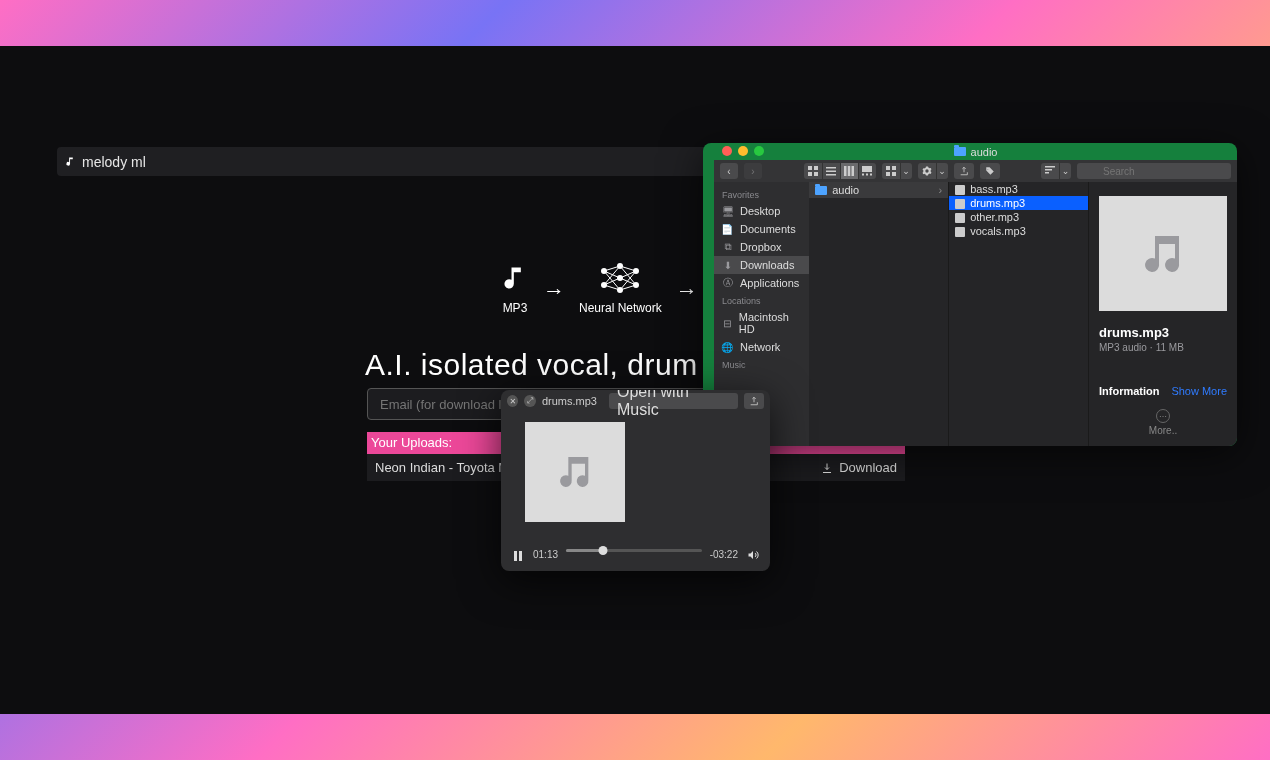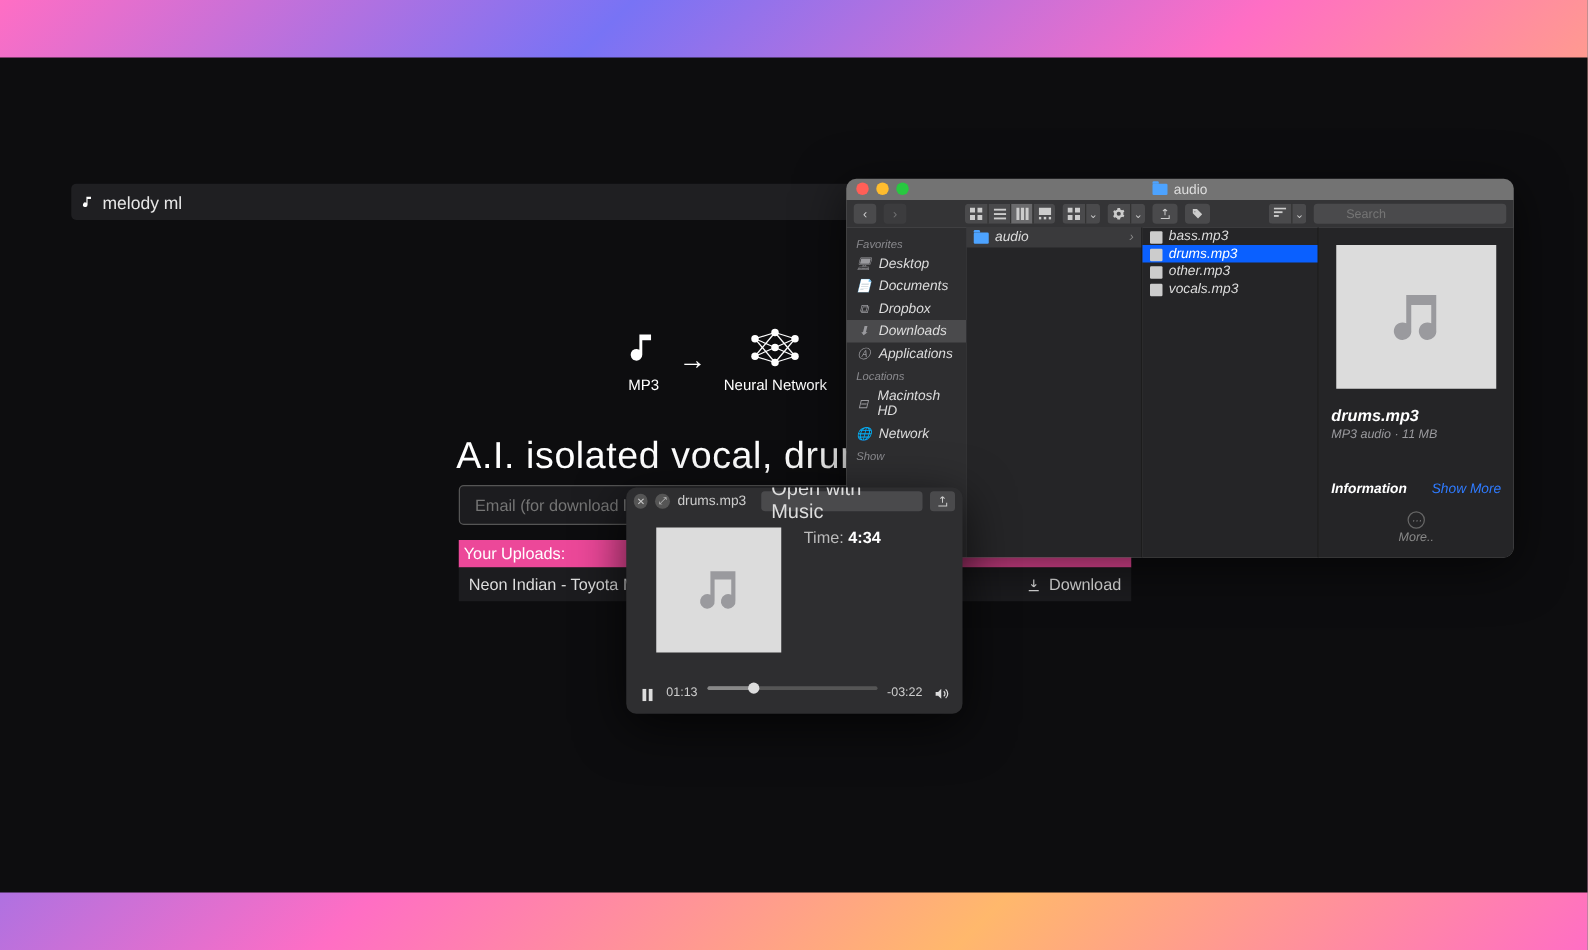--- a/index.html
+++ b/index.html
@@ -42,23 +42,23 @@
   }
   .mm-uploads-row {
     position: absolute; left: 367px; top: 454px; width: 538px; height: 27px;
     background: #1c1c1f; color: #ddd; font-size: 13px; padding: 5px 8px;
     display: flex; justify-content: space-between; align-items: center;
   }
   .dl-link { display: flex; align-items: center; gap: 6px; color: #ddd; }
 
   
   .finder {
-    position: absolute; left: 677px; top: 143px; width: 534px; height: 303px;
-    background: #737373; border-radius: 8px; box-shadow: 0 8px 40px rgba(0,0,0,0.6);
-    overflow: hidden; color: #ddd; font-size: 11px;
+    position: absolute; left: 703px; top: 143px; width: 534px; height: 303px;
+    background: #15803d; border-radius: 8px; box-shadow: 0 8px 40px rgba(0,0,0,0.6);
+    overflow: hidden; color: #ddd; font-size: 11px; padding-left: 11px;
   }
   .titlebar { height: 17px; display: flex; align-items: center; justify-content: center; position: relative; }
   .traffic { position: absolute; left: 8px; top: 3px; display: flex; gap: 6px; }
   .tl { width: 10px; height: 10px; border-radius: 50%; }
   .tl.red { background: #ff5f57; } .tl.yel { background: #febc2e; } .tl.grn { background: #28c840; }
   .title-c { display: flex; align-items: center; gap: 5px; color: #ddd; font-size: 11px; }
   .folder-ic { width: 12px; height: 9px; background: #4da3ff; border-radius: 1px; position: relative; }
   .folder-ic::before { content:''; position:absolute; top:-2px; left:0; width:5px; height:2px; background:#4da3ff; border-radius:1px 1px 0 0; }
   .toolbar { height: 22px; background: #343436; display: flex; align-items: center; padding: 0 6px; gap: 6px; }
   .nav-btn { width: 18px; height: 16px; background: #4a4a4c; border-radius: 3px; display:flex; align-items:center; justify-content:center; color:#ccc; font-size:10px;}
@@ -66,21 +66,21 @@
   .tool-btn { width: 18px; height: 16px; background: #4a4a4c; display:flex; align-items:center; justify-content:center; color:#ccc; font-size:9px; border-left:1px solid #333;}
   .tool-btn:first-child { border-left: none; }
   .tool-btn.active { background: #6a6a6c; }
   .single-btn { width: 20px; height: 16px; background: #4a4a4c; border-radius: 3px; display:flex; align-items:center; justify-content:center; color:#ccc; font-size:10px;}
   .spacer { flex: 1; }
   .search {
     width: 154px; height: 16px; background: #4a4a4c; border-radius: 3px;
     display: flex; align-items: center; padding: 0 6px; gap: 20px; color: #999;
   }
   .search input { flex:1; background: transparent; border: none; color: #ddd; font-size: 10px; outline: none; }
-  .finder-body { display: flex; height: 264px; font-style: italic; }
+  .finder-body { display: flex; height: 264px; }
   .sidebar { width: 96px; background: #2e2e30; padding: 4px 0; }
   .sb-h { color: #8a8a8e; font-size: 9px; padding: 4px 8px 2px; }
   .sb-item { display: flex; align-items: center; gap: 6px; padding: 3px 8px; font-size: 11px; color: #ddd; cursor: default; }
   .sb-item.sel { background: #4a4a4c; }
   .sb-ic { width: 12px; height: 12px; display:flex; align-items:center; justify-content:center; color:#9a9a9e; font-size:10px;}
   .col1 { width: 141px; border-right: 1px solid #1a1a1a; background: #252527; }
   .col-item { display:flex; align-items:center; gap:5px; padding: 2px 6px; font-size:11px; color:#ddd; justify-content: space-between; }
   .col-item .l { display:flex; align-items:center; gap:5px; }
   .col2 { width: 141px; border-right: 1px solid #1a1a1a; background: #252527; }
   .file-item { display:flex; align-items:flex-end; gap:5px; padding: 1px 6px; font-size:11px; color:#ddd; }
@@ -317,21 +317,21 @@
         </div>
       <div class="sb-h">Locations</div>
       <div class="sb-item">
           <span class="sb-ic">⊟</span>
           <span>Macintosh HD</span>
         </div>
       <div class="sb-item">
           <span class="sb-ic">🌐</span>
           <span>Network</span>
         </div>
-      <div class="sb-h">Show</div>
+      <div class="sb-h">Music</div>
     </div>
     <div class="col1">
       <div class="col-item" style="background:#3a3a3c">
         <span class="l">
             <span class="folder-ic"></span>
             <span>audio</span>
           </span>
         <span style="color:#888">›</span>
       </div>
     </div>
@@ -384,24 +384,20 @@
           <path d="M12 3v12m0-12l-4 4m4-4l4 4M4 21h16v-6"></path>
         </svg>
     </div>
   </div>
   <div class="ql-body">
     <div class="ql-thumb">
       <svg width="40" height="40" viewBox="0 0 24 24" fill="#9a9a9e">
           <path d="M8 3v11.3A3.5 3.5 0 1 0 10 17V7h8v7.3A3.5 3.5 0 1 0 20 17V3H8z"></path>
         </svg>
     </div>
-    <div class="ql-time">
-      <span>Time:</span>
-      <b>4:34</b>
-    </div>
   </div>
   <div class="ql-controls">
     <div class="ql-play">
       <svg width="10" height="10" viewBox="0 0 10 10" fill="#ddd">
           <rect x="1" width="3" height="10"></rect>
           <rect x="6" width="3" height="10"></rect>
         </svg>
     </div>
     <span>01:13</span>
     <div class="ql-track">

